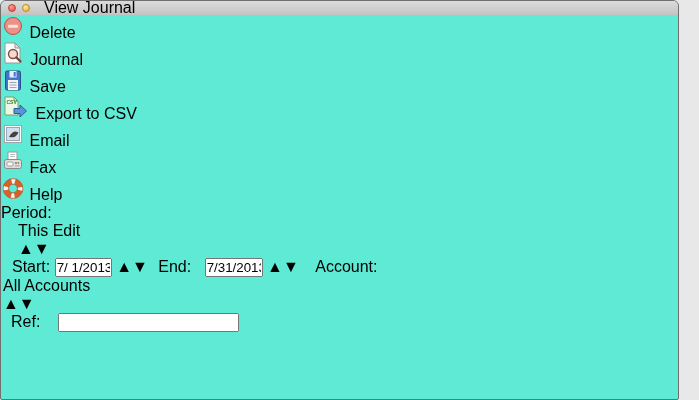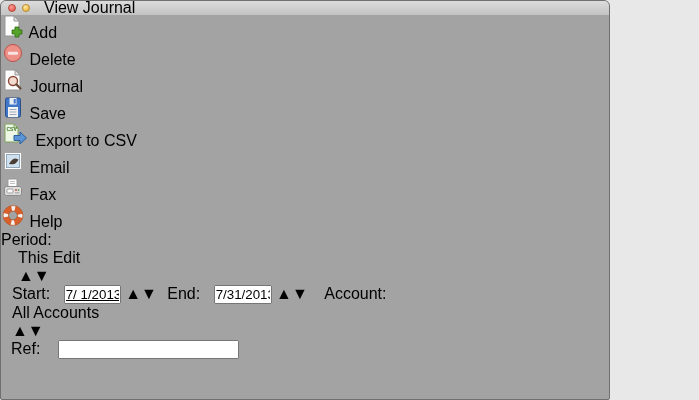--- a/index.html
+++ b/index.html
@@ -1,21 +1,21 @@
 <!DOCTYPE html>
 <html><head>
 <meta charset="utf-8">
 <style>
   * { margin:0; padding:0; box-sizing:border-box; }
   html,body { background:#e8e8e8; }
   body { font-family:"Liberation Sans","DejaVu Sans",sans-serif; }
   .window{
-    width:610px;height:400px;position:relative;overflow:hidden;
+    width:679px;height:400px;position:relative;overflow:hidden;
     border:1px solid #707070;border-radius:6px 6px 2px 2px;
-    background:#a3a3a3;
+    background:#5eead4;
   }
   
   .titlebar{
     height:14px;display:flex;align-items:center;position:relative;
     background:linear-gradient(#dcdcdc,#c3c3c3);
   }
   .lights{display:flex;gap:6px;margin-left:7px;}
   .light{width:8px;height:8px;border-radius:50%;}
   .light.red{background:radial-gradient(circle at 35% 30%,#ff9d94,#ee6a5f 60%,#d34c41);border:1px solid #b8473e;}
   .light.yellow{background:radial-gradient(circle at 35% 30%,#ffe9b0,#f5c451 60%,#dca42f);border:1px solid #b98b2e;}
@@ -85,28 +85,20 @@
       <span class="light red"></span>
       <span class="light yellow"></span>
       <span class="light green"></span>
     </div>
     <div class="title">View Journal</div>
   </div>
 
   <div class="toolbar">
     <div class="tool">
       <span><svg width="24" height="23" viewBox="0 0 24 23">
-        <path d="M4 1h9l5 5v15H4z" fill="#fdfdfd" stroke="#979797"></path>
-            <path d="M13 1l5 5h-5z" fill="#dedede" stroke="#979797"></path>
-        <path d="M14 12h4v3h3v4h-3v3h-4v-3h-3v-4h3z" fill="#54a427" stroke="#2f6b12" stroke-width="0.8"></path>
-      </svg></span>
-      <span class="tlabel">Add</span>
-    </div>
-    <div class="tool">
-      <span><svg width="24" height="23" viewBox="0 0 24 23">
         <circle cx="12" cy="11" r="8.5" fill="#ec9088" stroke="#b9524a"></circle>
         <rect x="7" y="9.7" width="10" height="3" rx="1" fill="#f8e3e0"></rect>
       </svg></span>
       <span class="tlabel">Delete</span>
     </div>
     <div class="tool">
       <span><svg width="25" height="23" viewBox="0 0 25 23">
         <path d="M4 1h10l5 5v15H4z" fill="#fdfdfd" stroke="#979797"></path>
             <path d="M14 1l5 5h-5z" fill="#dedede" stroke="#979797"></path>
         <circle cx="12" cy="12" r="4.5" fill="#f0c9b8" fill-opacity="0.65" stroke="#8a4a3a" stroke-width="1.4"></circle>
@@ -167,27 +159,27 @@
     </div>
   </div>
 
   <div class="filterbar">
     <span class="flabel">Period:</span>
     <div class="popup" style="width:86px;margin-left:17px;">
       <span class="pv">This Edit</span>
       <span class="chev"><span>▲</span><span>▼</span></span>
     </div>
     <span class="flabel" style="margin-left:11px;">Start:</span>
-    <input class="datefield" style="width: 57px; margin-left: 9px; text-decoration: underline;" readonly="" value="7/ 1/2013">
+    <input class="datefield" style="width: 57px; margin-left: 0;" readonly="" value="7/ 1/2013">
     <span class="stepper"><span>▲</span><span>▼</span></span>
     <span class="flabel" style="margin-left:6px;margin-top:14px;">End:</span>
     <input class="datefield" style="width: 58px; margin-left: 9px;" readonly="" value="7/31/2013">
     <span class="stepper"><span>▲</span><span>▼</span></span>
     <span class="flabel" style="margin-left:12px;">Account:</span>
-    <div class="popup" style="width:104px;margin-left:11px;">
+    <div class="popup" style="width:104px;margin-left:2px;">
       <span class="pv">All Accounts</span>
       <span class="chev"><span>▲</span><span>▼</span></span>
     </div>
     <span class="flabel" style="margin-left:10px;">Ref:</span>
     <input class="reffield" style="margin-left: 13px;" value="">
   </div>
 
 </div>
 
 </body></html>

